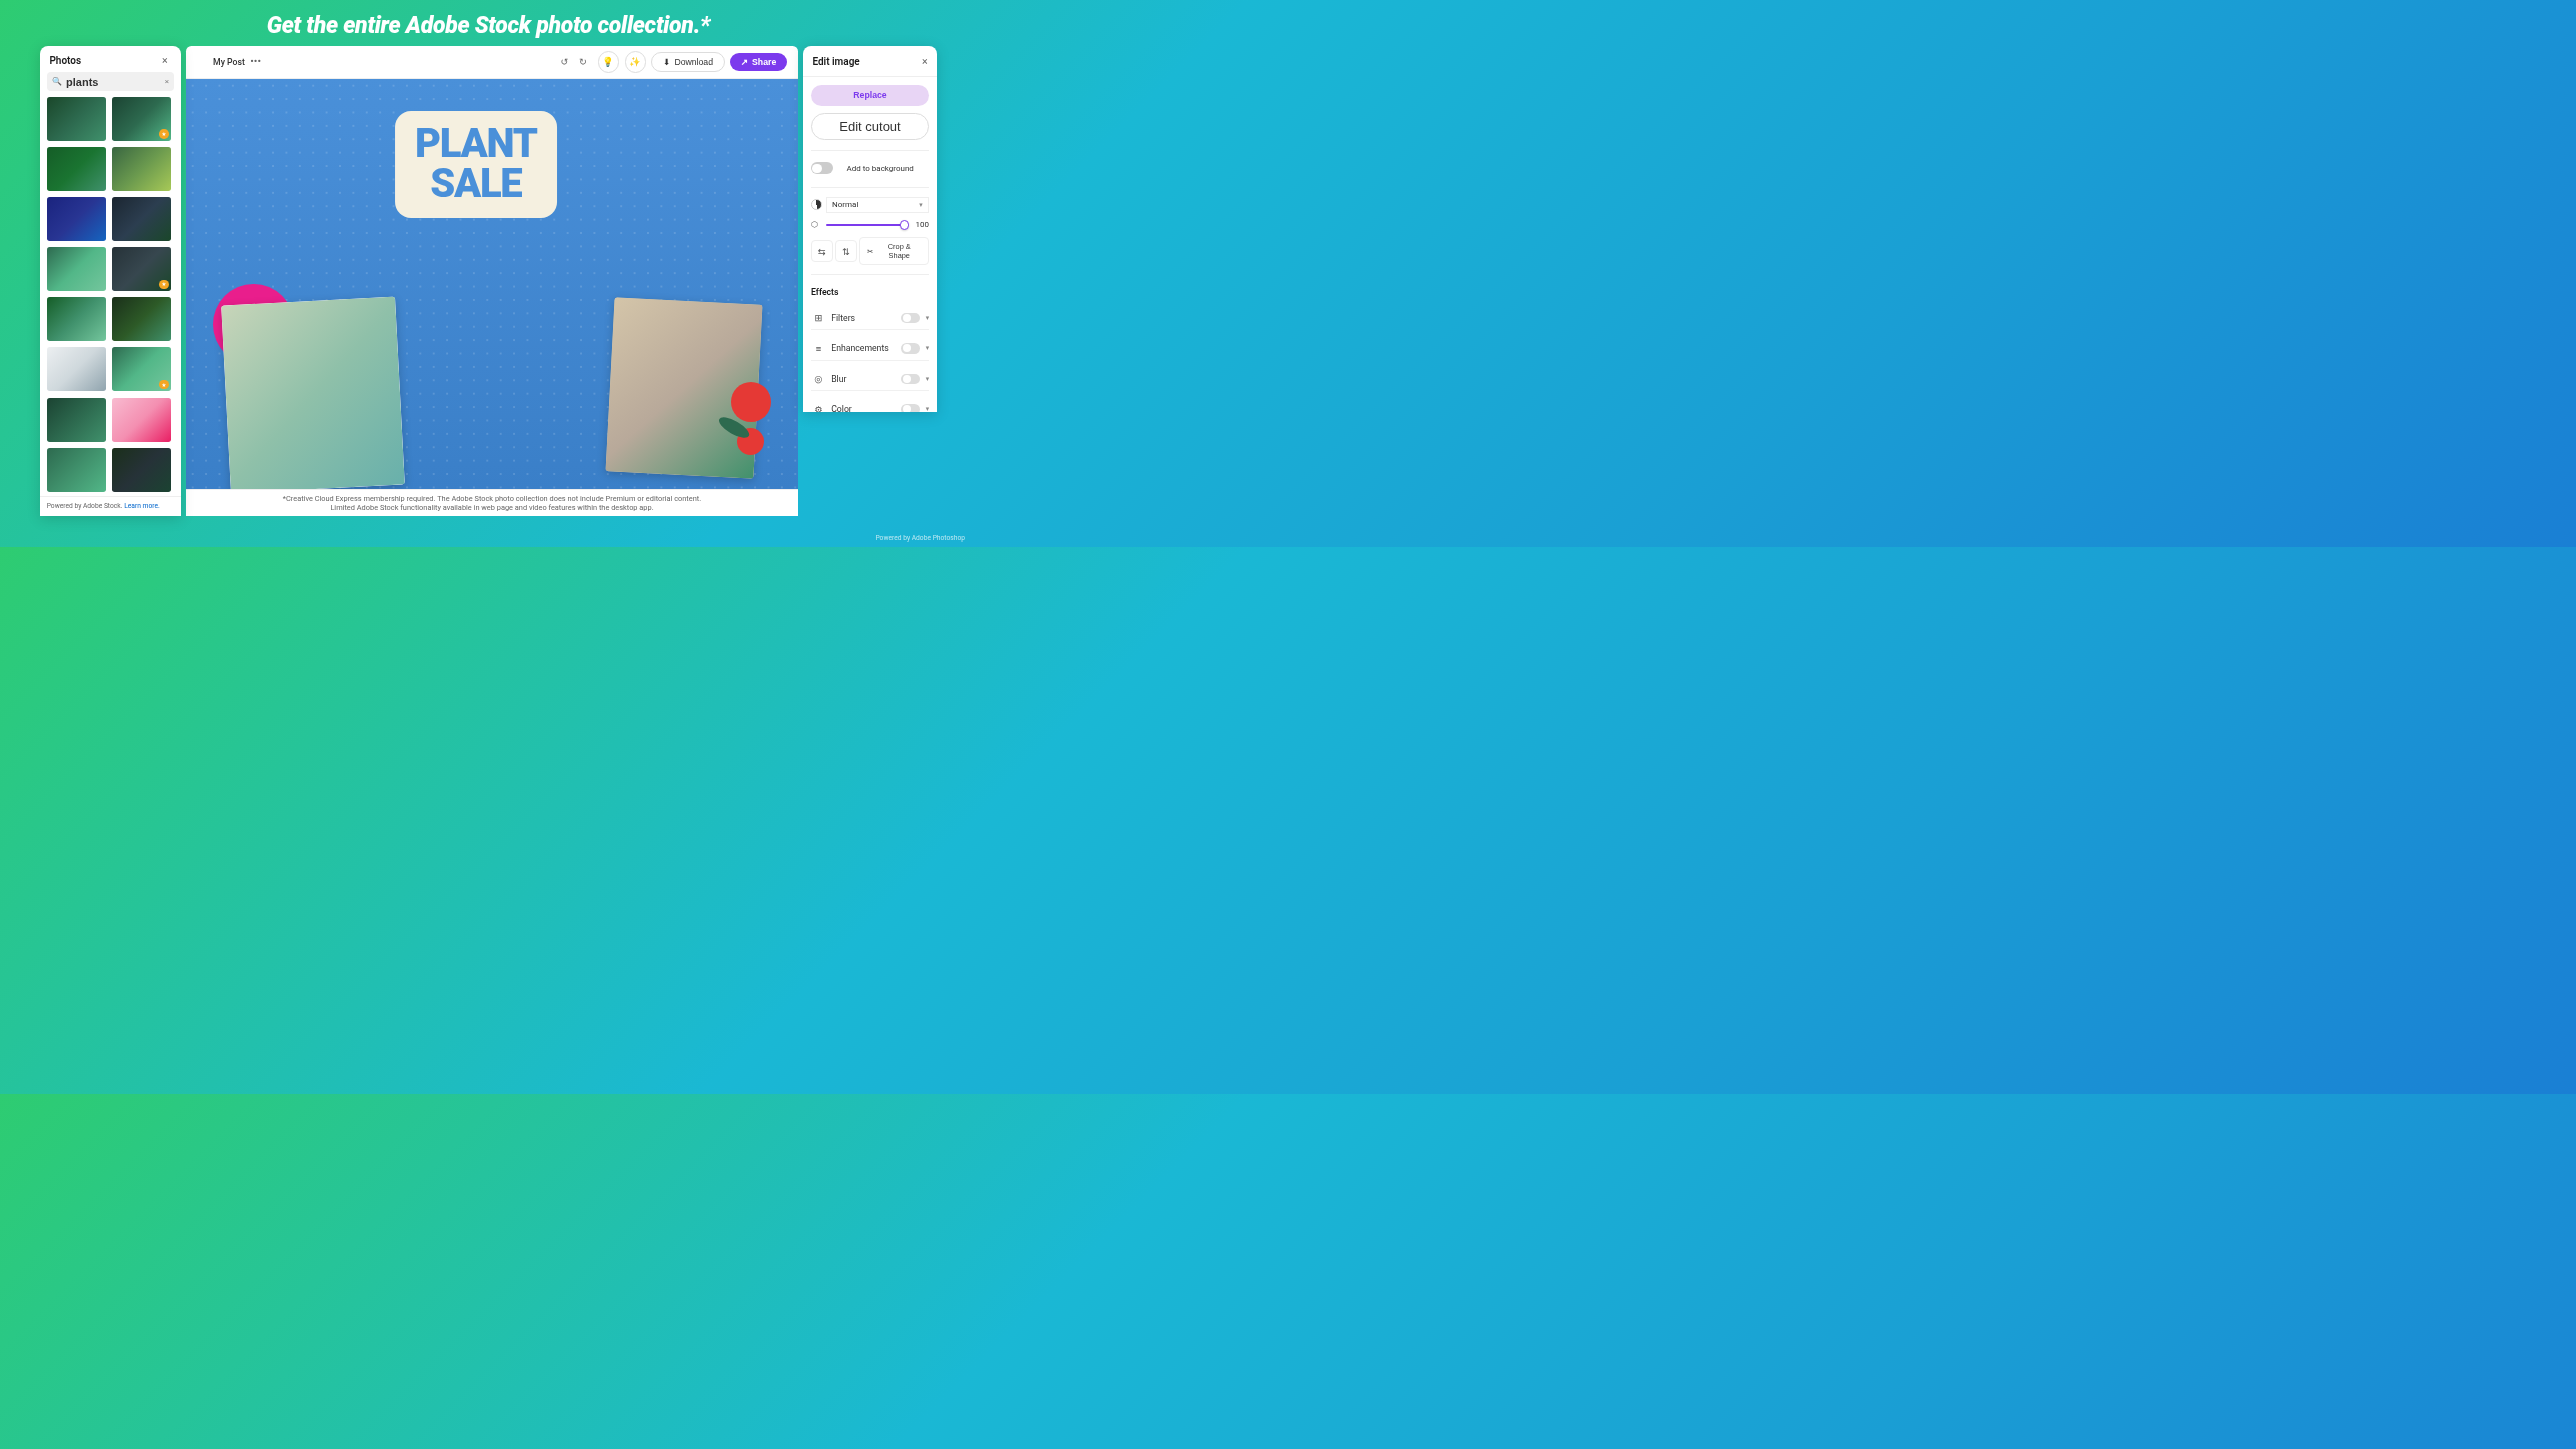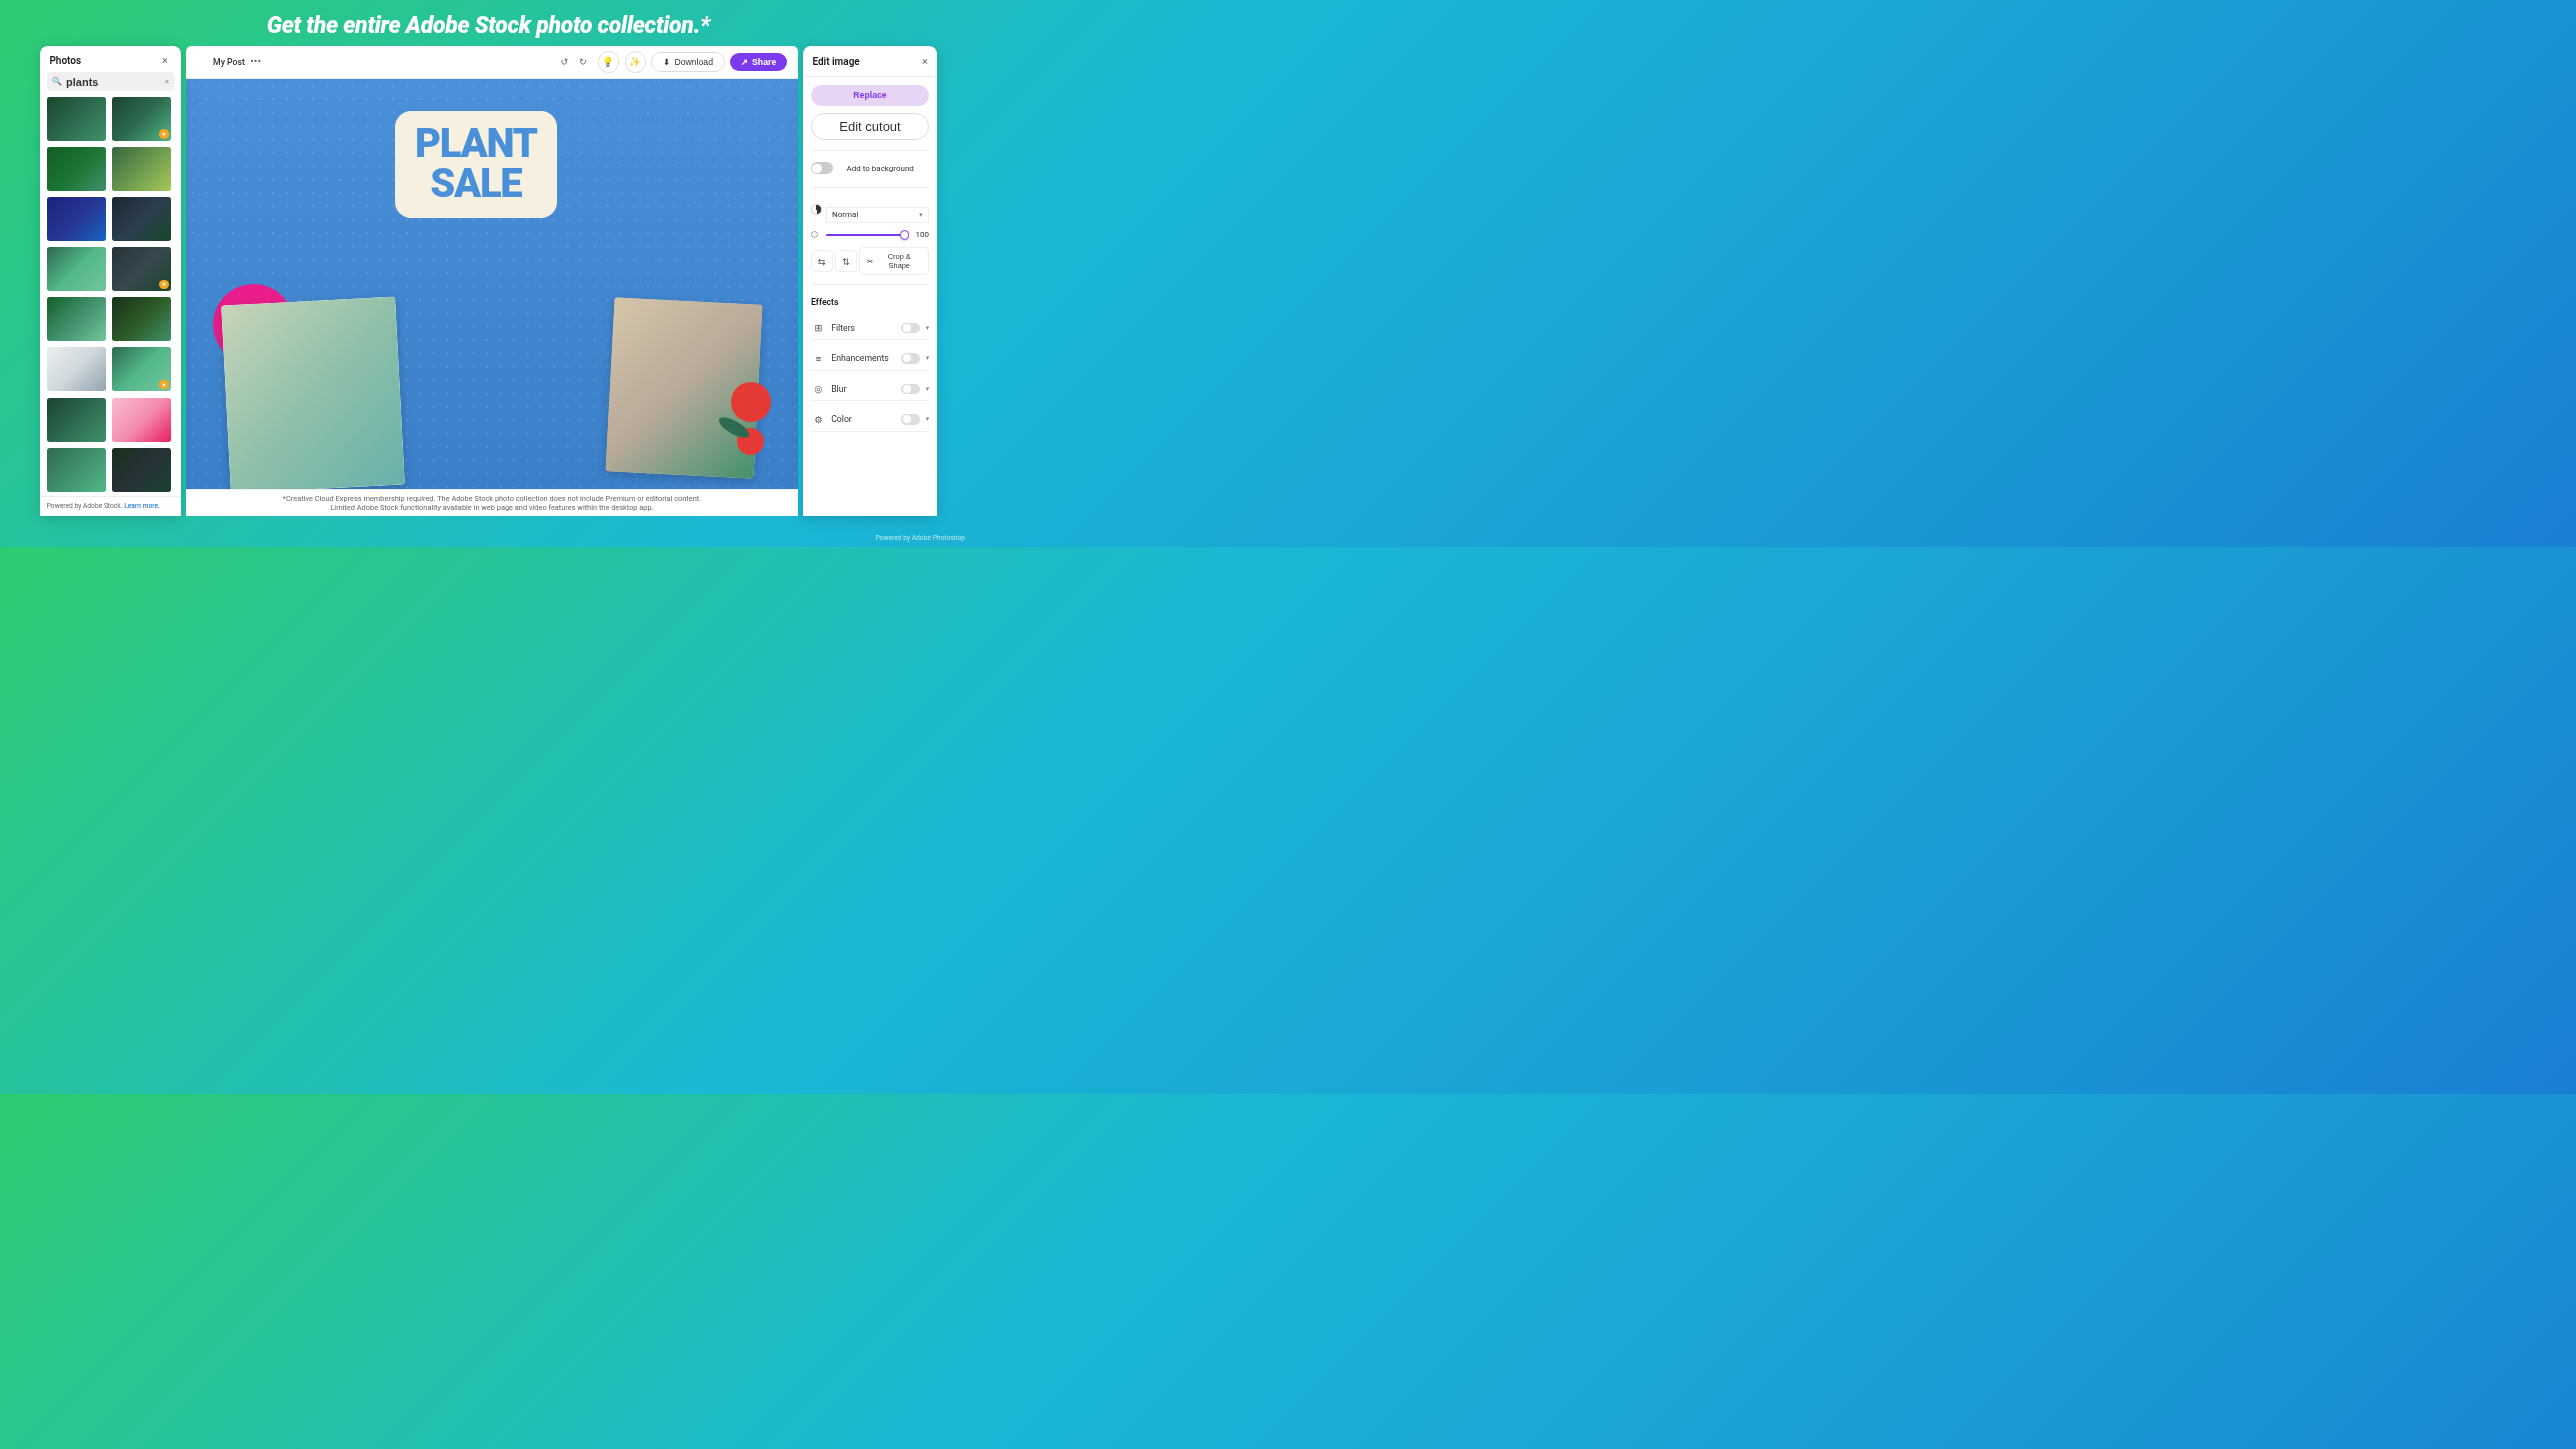--- a/index.html
+++ b/index.html
@@ -401,21 +401,21 @@
     
     .edit-panel {
       width: 134px;
       background: white;
       border-radius: 8px 8px 0 0;
       box-shadow: 0 2.7px 13.4px rgba(0,0,0,0.15);
       z-index: 10;
       display: flex;
       flex-direction: column;
       flex-shrink: 0;
-      height: 470px;
+      height: 366px;
       overflow-y: auto;
     }
 
     .edit-panel-header {
       display: flex;
       align-items: center;
       justify-content: space-between;
       padding: 9.4px 9.4px 8px;
       border-bottom: 0.7px solid #eee;
     }
@@ -512,21 +512,20 @@
       flex-shrink: 0;
     }
 
     .blend-select-wrapper {
       display: flex;
       align-items: flex-end;
       border: 0.7px solid #eee;
       border-radius: 0;
       padding: 2.7px 5.4px;
       flex: 1;
-      margin-top: 10px;
     }
 
     .blend-select-text {
       font-size: 8px;
       color: #333;
       flex: 1;
     }
 
     .blend-select-arrow {
       color: #888;

